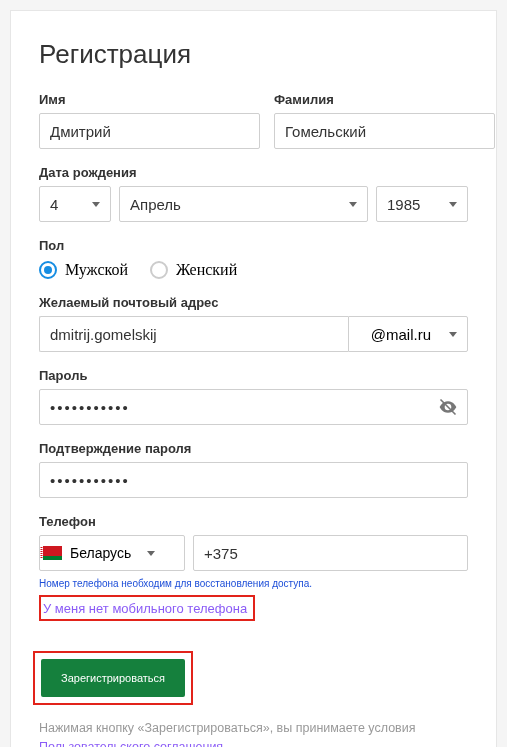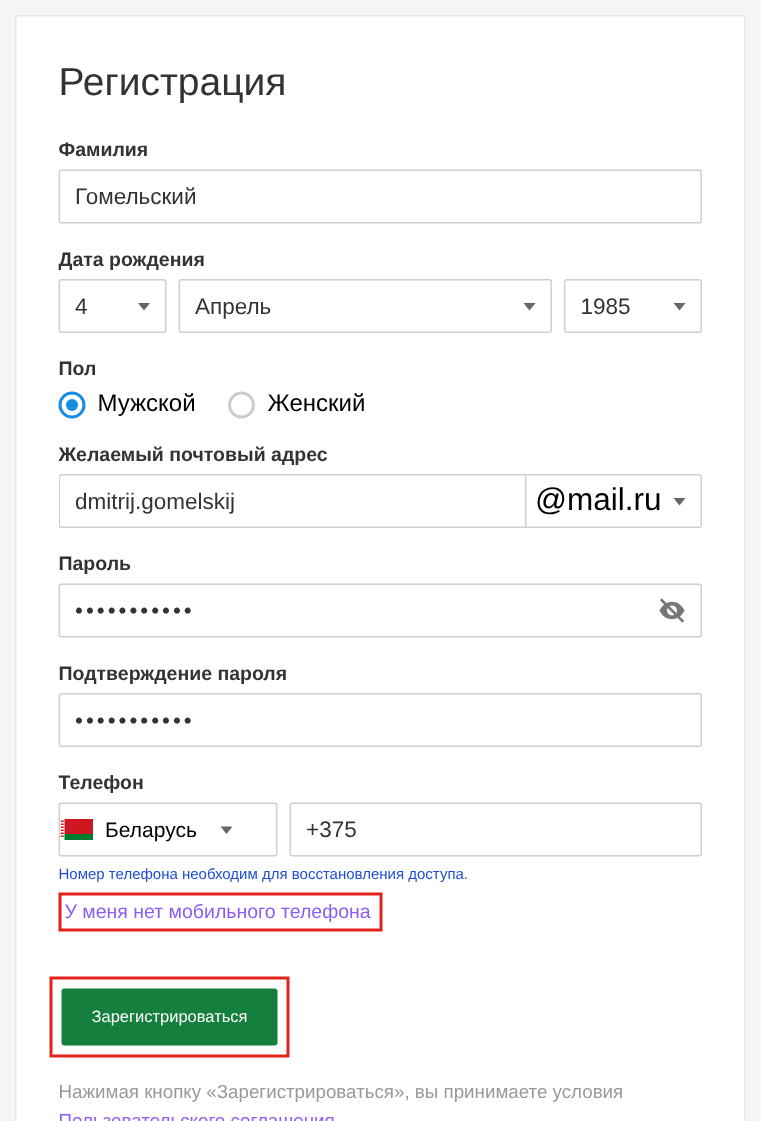--- a/index.html
+++ b/index.html
@@ -62,20 +62,21 @@
       border-left: 4px solid transparent;
       border-right: 4px solid transparent;
       border-top: 5px solid #666;
       margin-left: 8px;
     }
     .radio-row {
       display: flex;
       gap: 22px;
       align-items: center;
       padding-top: 2px;
+      font-family: Liberation Serif, serif;
     }
     .radio-opt {
       display: flex;
       align-items: center;
       gap: 8px;
       cursor: pointer;
     }
     .radio-circle {
       width: 18px; height: 18px;
       border: 2px solid #ccc;
@@ -98,23 +99,24 @@
       border-right: none;
       border-top-right-radius: 0;
       border-bottom-right-radius: 0;
     }
     .email-domain {
       border: 1px solid #cfcfcf;
       border-top-right-radius: 2px;
       border-bottom-right-radius: 2px;
       display: flex;
       align-items: center;
-      padding: 0 10px 0 6px;
-      font-size: 21px;
-      cursor: pointer;
+      padding: 0 10px 0 22px;
+      font-size: 15px;
+      cursor: pointer;
+      gap: 10px;
     }
     .pw-wrap { position: relative; }
     .pw-wrap input { width: 100%; letter-spacing: 2px; }
     .eye-icon {
       position: absolute;
       right: 10px; top: 50%;
       transform: translateY(-50%);
       width: 20px; height: 20px;
       display: flex; align-items: center; justify-content: center;
     }
@@ -179,20 +181,24 @@
     }
     .terms .link { font-size: 12.5px; }
   </style>
 </head>
 <body>
 
 <div class="card">
   <h1>Регистрация</h1>
 
   <div class="row">
+    <div class="field">
+      <label>Имя</label>
+      <input type="text" value="Дмитрий" style="">
+    </div>
     <div class="field">
       <label>Фамилия</label>
       <input type="text" value="Гомельский" style="">
     </div>
   </div>
 
   <div class="field">
     <label>Дата рождения</label>
     <div class="dob-row">
       <div class="select sel-day">

